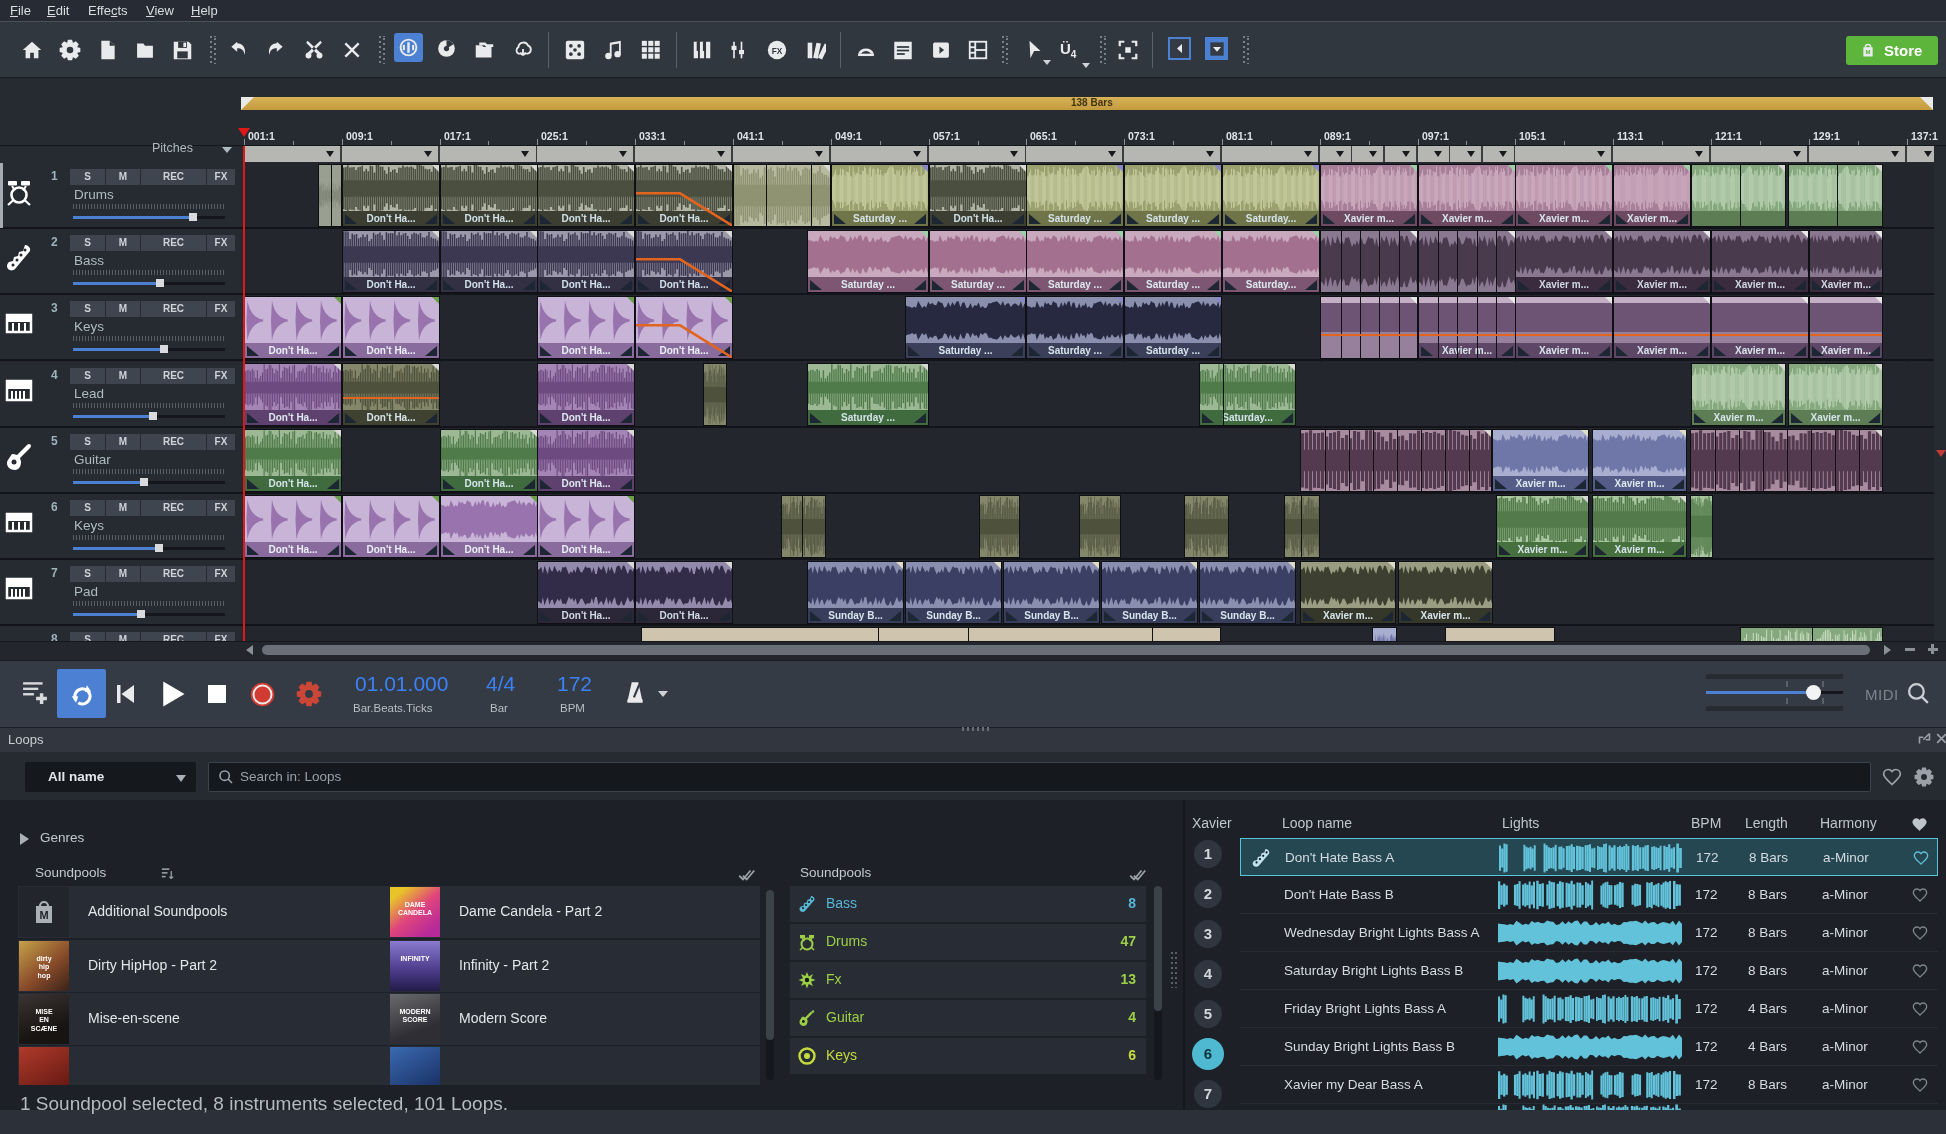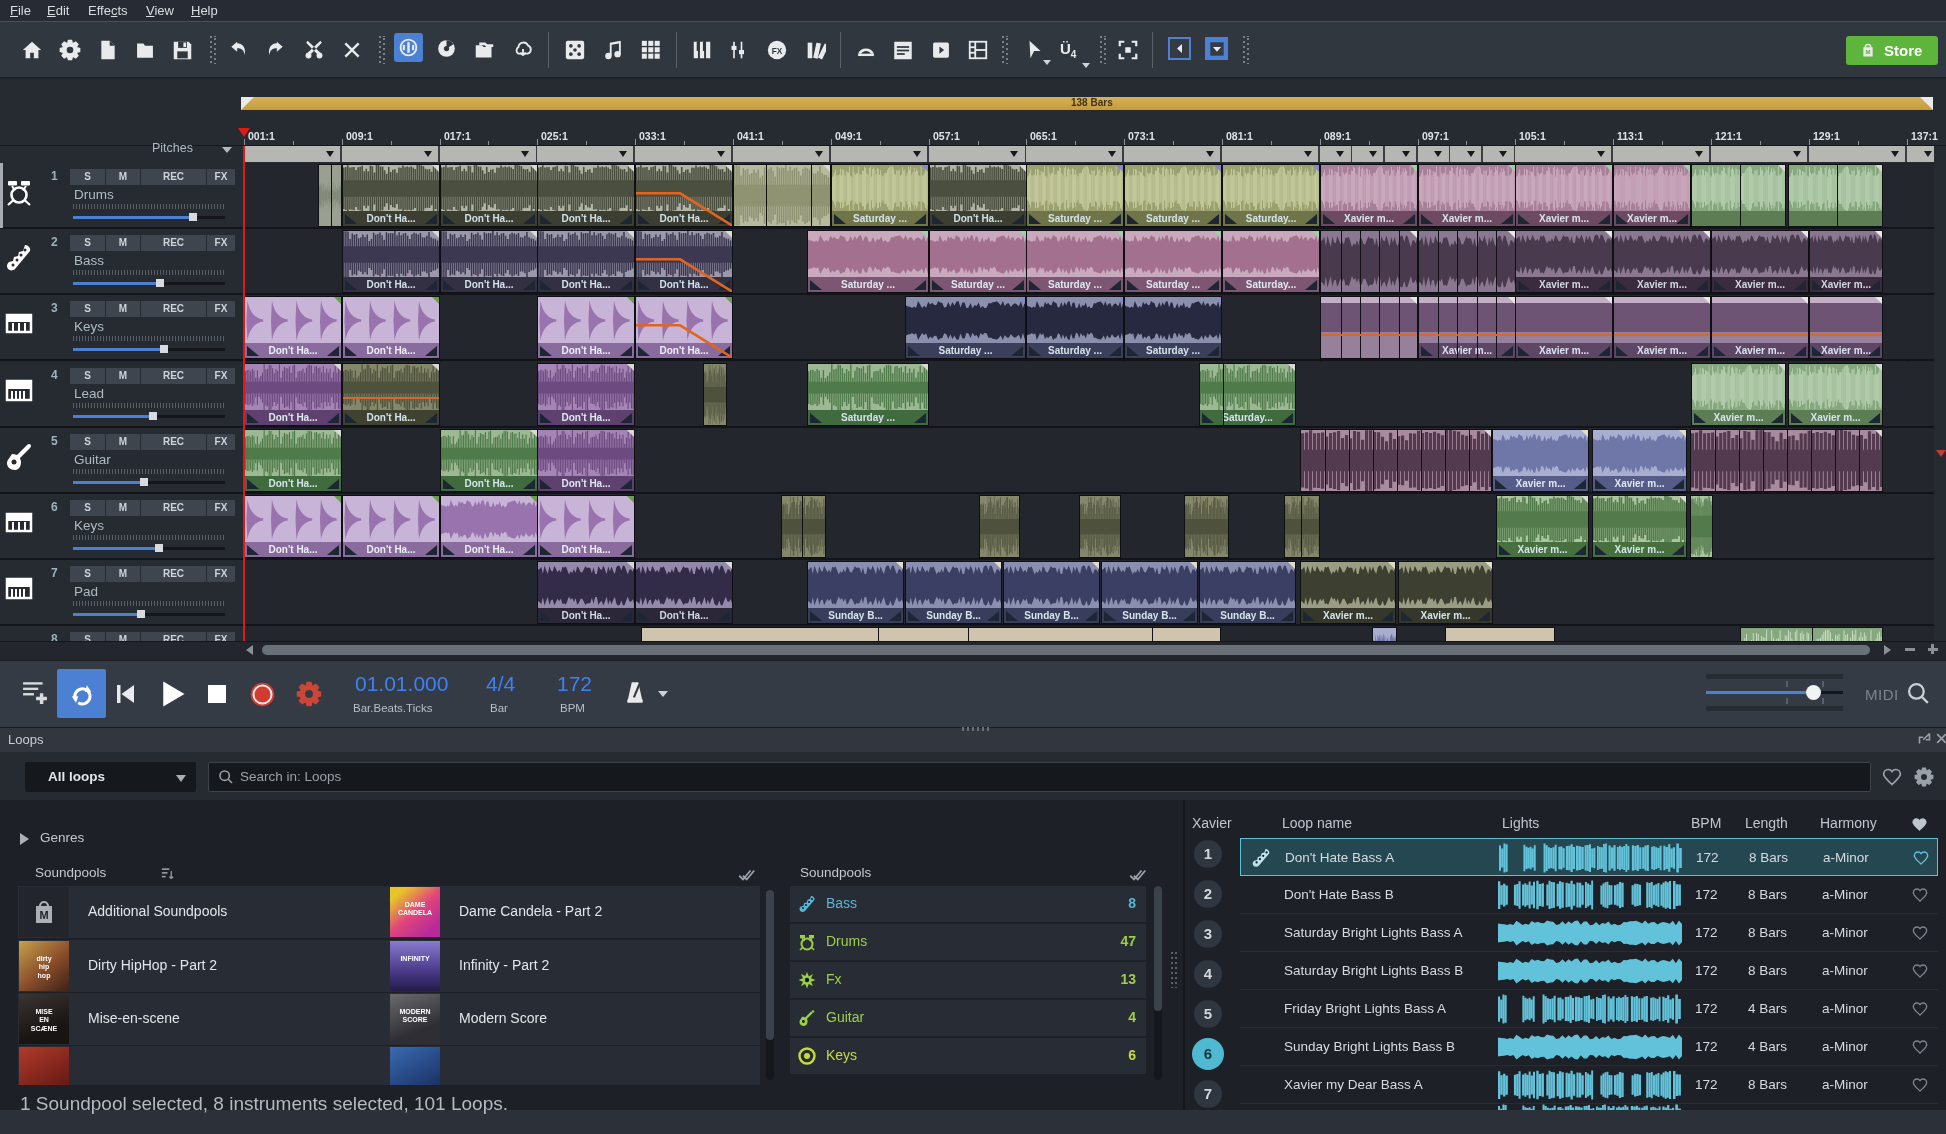--- a/index.html
+++ b/index.html
@@ -1424,21 +1424,21 @@
 <div class="abs" style="left:8px;top:732px;font-size:13px;color:#c9ced4">Loops</div>
 <div class="abs" style="left:962px;top:727px;width:30px;height:4px;background:repeating-linear-gradient(90deg,#6a7078 0 2px,transparent 2px 5px)"></div>
 <svg style="position:absolute;left:1917px;top:731px" width="15" height="15" viewBox="0 0 24 24">
     <path d="M4 20V10h6M20 4v10h-6M20 4 10 14" stroke="#9aa1a8" stroke-width="2.5" fill="none"></path>
   </svg>
 <svg style="position:absolute;left:1935px;top:732px" width="13" height="13" viewBox="0 0 24 24">
     <path d="M4 4 20 20M20 4 4 20" stroke="#9aa1a8" stroke-width="3"></path>
   </svg>
 <div id="searchrow" class="abs"></div>
 <div class="abs" style="left:25px;top:762px;width:171px;height:30px;background:#15181d;border-radius:2px"></div>
-<div class="abs" style="left:48px;top:769px;font-size:13.5px;font-weight:bold;color:#e2e6ea">All loops</div>
+<div class="abs" style="left:48px;top:769px;font-size:13.5px;font-weight:bold;color:#e2e6ea">All name</div>
 <div class="abs" style="left:176px;top:775px;width:0;height:0;border-left:5px solid transparent;border-right:5px solid transparent;border-top:7px solid #aab0b6"></div>
 <div class="abs" style="left:208px;top:762px;width:1663px;height:30px;background:#15181d;border:1px solid #3d434b;border-radius:2px"></div>
 <svg style="position:absolute;left:218px;top:769px" width="16" height="16" viewBox="0 0 24 24">
     <circle cx="10" cy="10" r="7" fill="none" stroke="#9aa1a8" stroke-width="2.4"></circle>
     <line x1="15" y1="15" x2="21" y2="21" stroke="#9aa1a8" stroke-width="2.4"></line>
   </svg>
 <div class="abs" style="left:240px;top:769px;font-size:13.5px;color:#9aa1a8">Search in: Loops</div>
 <svg style="position:absolute;left:1882px;top:767px" width="20" height="20" viewBox="0 0 24 24">
     <path d="M12 21C7 16 2 12.5 2 8.5 2 5.5 4.5 3 7.5 3c2 0 3.5 1 4.5 2.5C13 4 14.5 3 16.5 3 19.5 3 22 5.5 22 8.5c0 4-5 7.5-10 12.5z" fill="none" stroke="#9aa1a8" stroke-width="2"></path>
   </svg>
@@ -1613,21 +1613,21 @@
       <use href="#wch2" fill="#62c2da"></use>
     </svg>
     <div class="b">172</div>
     <div class="le">8 Bars</div>
     <div class="h">a-Minor</div>
     <svg style="position:absolute;left:672px;top:11px" width="16" height="16" viewBox="0 0 24 24">
       <path d="M12 21C7 16 2 12.5 2 8.5 2 5.5 4.5 3 7.5 3c2 0 3.5 1 4.5 2.5C13 4 14.5 3 16.5 3 19.5 3 22 5.5 22 8.5c0 4-5 7.5-10 12.5z" fill="none" stroke="#7f868e" stroke-width="2"></path>
     </svg>
   </div>
 <div class="lrow" style="left:1240px;top:914px">
-    <div class="n">Saturday Bright Lights Bass A</div>
+    <div class="n">Wednesday Bright Lights Bass A</div>
     <svg style="position:absolute;left:258px;top:4px" width="184" height="30" viewBox="0 0 200 40" preserveAspectRatio="none">
       <use href="#wblk" fill="#62c2da"></use>
     </svg>
     <div class="b">172</div>
     <div class="le">8 Bars</div>
     <div class="h">a-Minor</div>
     <svg style="position:absolute;left:672px;top:11px" width="16" height="16" viewBox="0 0 24 24">
       <path d="M12 21C7 16 2 12.5 2 8.5 2 5.5 4.5 3 7.5 3c2 0 3.5 1 4.5 2.5C13 4 14.5 3 16.5 3 19.5 3 22 5.5 22 8.5c0 4-5 7.5-10 12.5z" fill="none" stroke="#7f868e" stroke-width="2"></path>
     </svg>
   </div>

